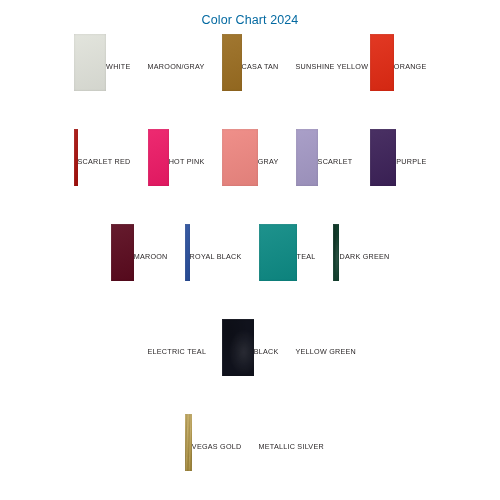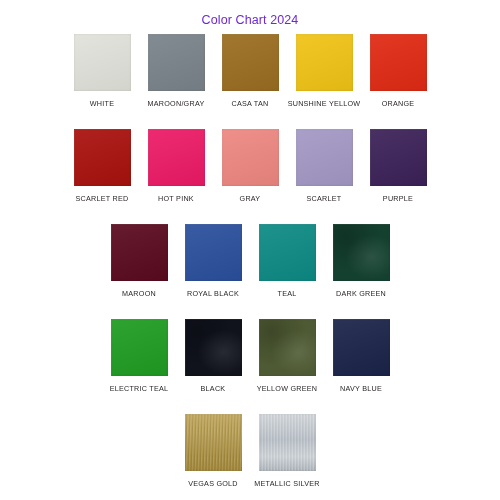--- a/index.html
+++ b/index.html
@@ -15,21 +15,21 @@
   }
   #chart-root {
     position: relative;
     width: 500px;
     height: 500px;
     box-sizing: border-box;
   }
   #chart-title {
     text-align: center;
     font-size: 12.5px;
-    color: #6d28d9;
+    color: #0369a1;
     font-weight: 400;
     letter-spacing: 0.1px;
     margin: 0;
     padding-top: 11px;
     height: 18px;
     line-height: 18px;
   }
   .swatch-grid {
     padding-top: 5px;
   }
@@ -38,21 +38,20 @@
     flex-direction: row;
     justify-content: center;
     align-items: flex-start;
     gap: 17px;
     margin-bottom: 0px;
     height: 95px;
   }
   .swatch-cell {
     width: 57px;
     display: flex;
-    flex-direction: column;
     align-items: center;
   }
   .swatch-chip {
     width: 57px;
     height: 57px;
     box-sizing: border-box;
     position: relative;
   }
   .swatch-chip::after {
     content: "";
@@ -177,24 +176,20 @@
           <div class="swatch-label">ELECTRIC TEAL</div>
         </div>
         <div class="swatch-cell">
           <div class="swatch-chip tex-mottle-dark" style="background-color: rgb(16, 18, 28);"></div>
           <div class="swatch-label">BLACK</div>
         </div>
         <div class="swatch-cell">
           <div class="swatch-chip tex-mottle-dark" style="background-color: rgb(78, 90, 51);"></div>
           <div class="swatch-label">YELLOW GREEN</div>
         </div>
-        <div class="swatch-cell">
-          <div class="swatch-chip tex-soft" style="background-color: rgb(26, 36, 72);"></div>
-          <div class="swatch-label">NAVY BLUE</div>
-        </div>
       </div>
       <div class="swatch-row">
         <div class="swatch-cell">
           <div class="swatch-chip tex-metal-gold" style="background-color: rgb(184, 154, 66);"></div>
           <div class="swatch-label">VEGAS GOLD</div>
         </div>
         <div class="swatch-cell">
           <div class="swatch-chip tex-metal-silver" style="background-color: rgb(192, 198, 204);"></div>
           <div class="swatch-label">METALLIC SILVER</div>
         </div>

